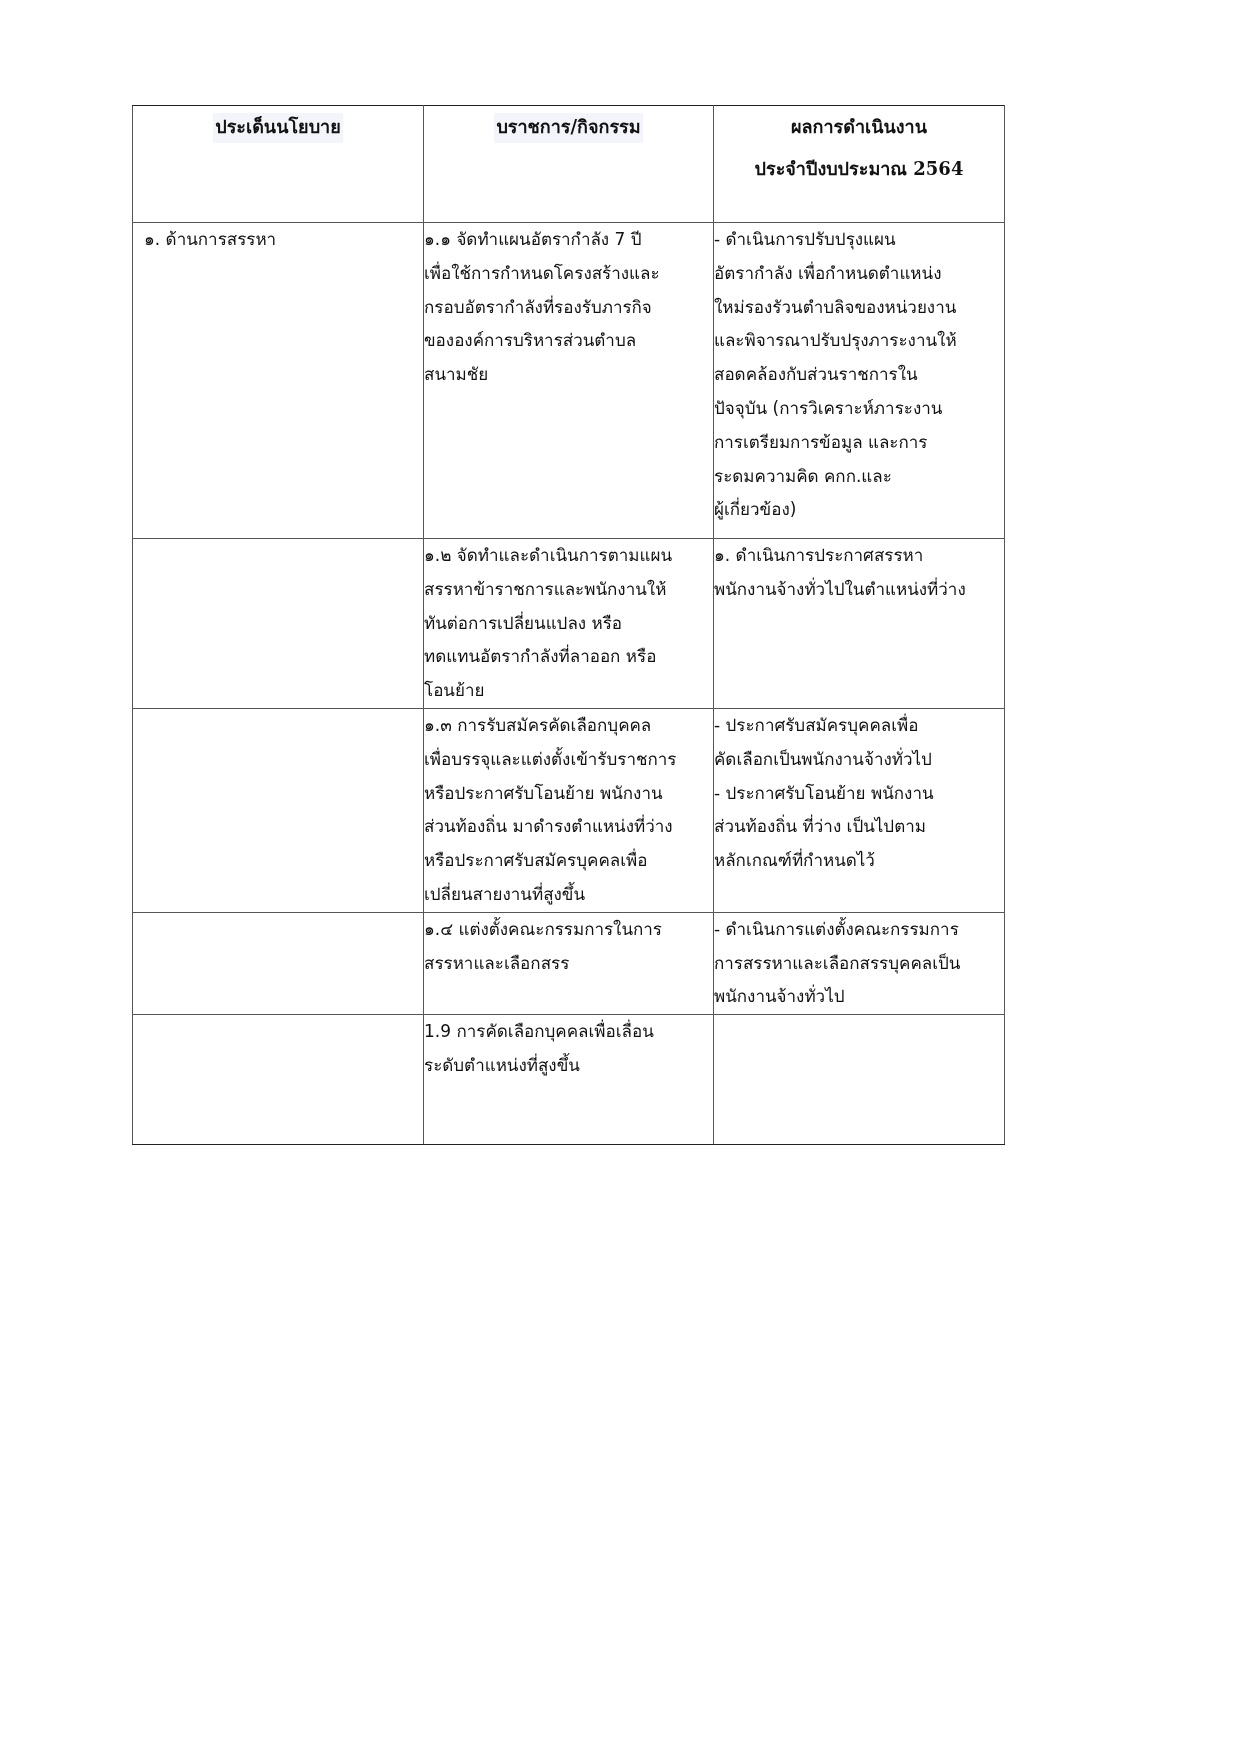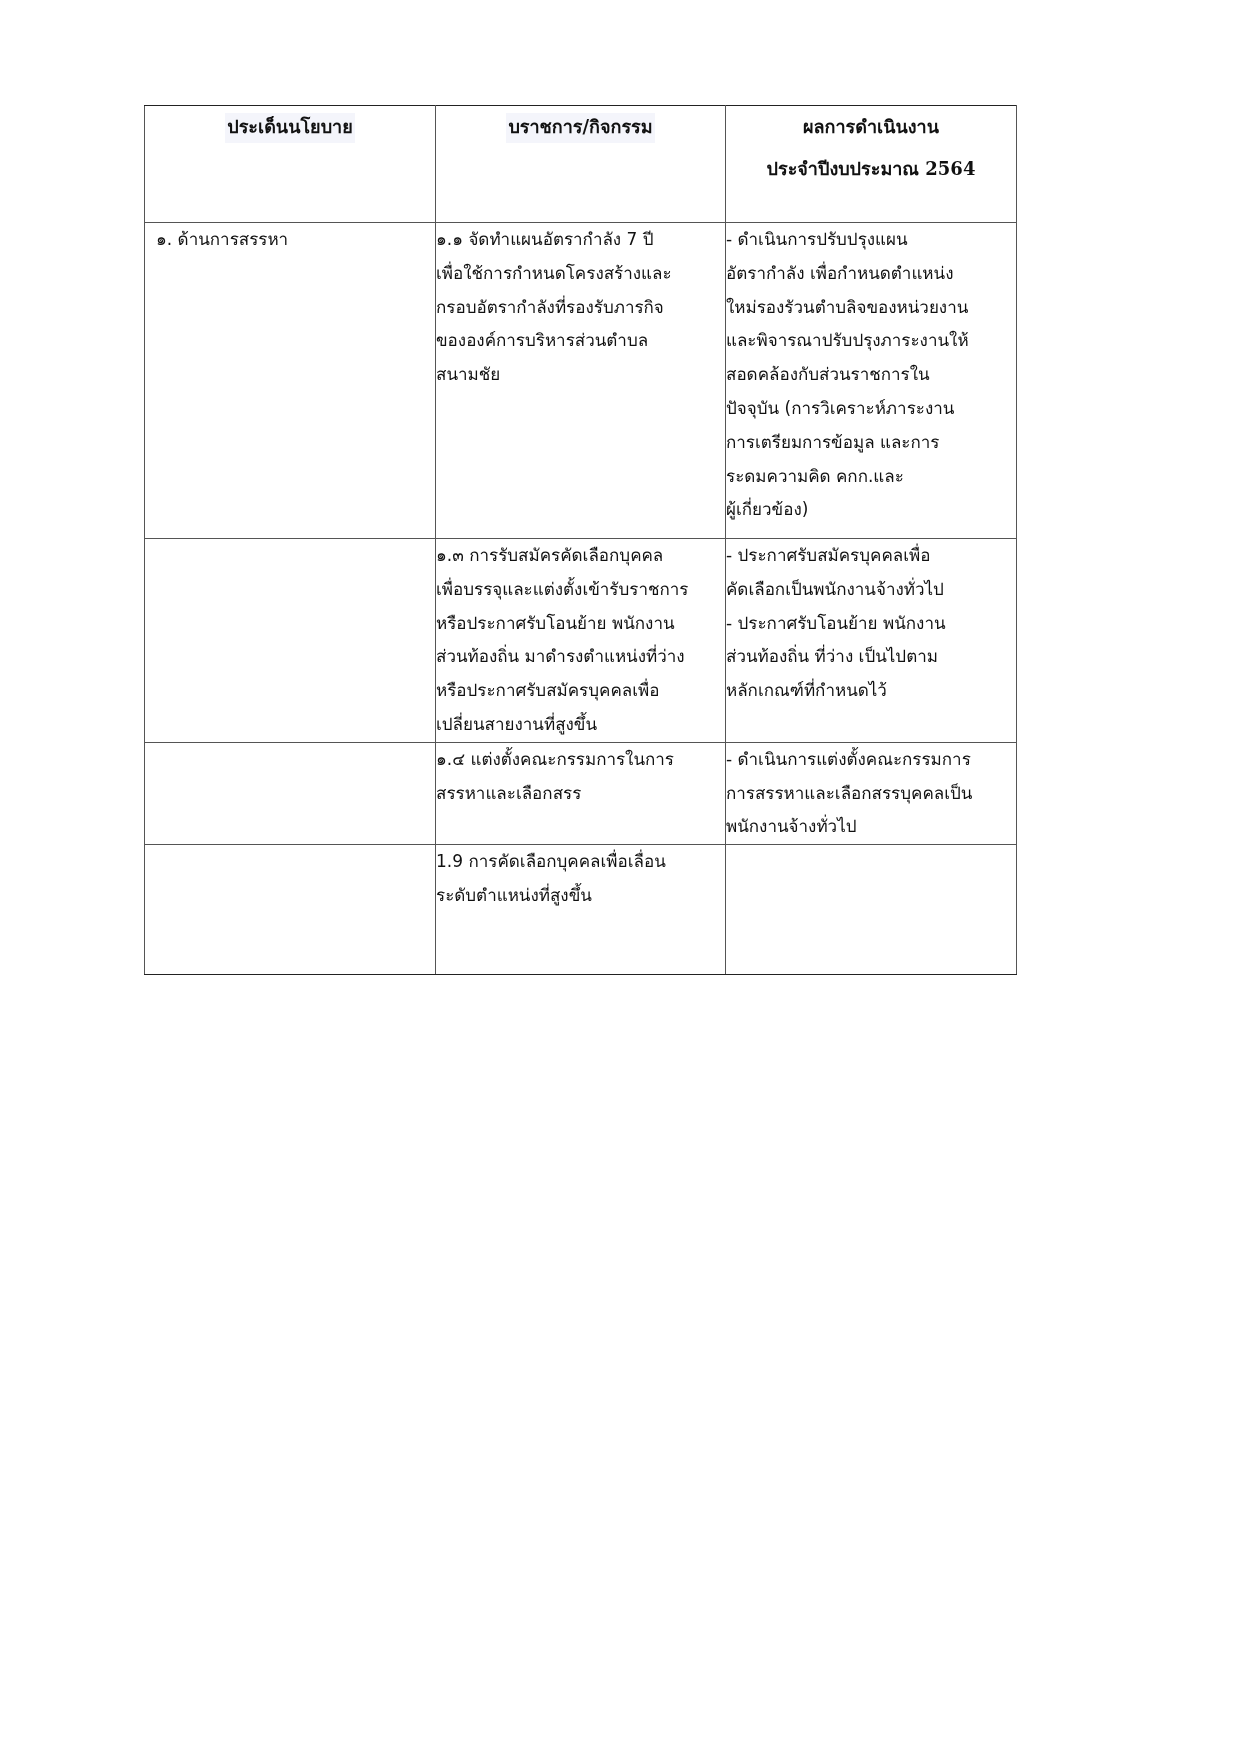--- a/index.html
+++ b/index.html
@@ -9,21 +9,21 @@
     }
     body {
       width: 1241px;
       height: 1754px;
       position: relative;
       font-family: "DejaVu Sans", sans-serif;
       color: #111111;
     }
     .page {
       position: absolute;
-      left: 12px; top: 0;
+      left: 0; top: 0;
       width: 1147px;
       height: 1754px;
     }
     table.plan {
       position: absolute;
       left: 132px;
       top: 105px;
       width: 872px;
       border-collapse: collapse;
       table-layout: fixed;
@@ -100,20 +100,30 @@
       <td class="cell">- ดำเนินการปรับปรุงแผน
 อัตรากำลัง เพื่อกำหนดตำแหน่ง
 ใหม่รองรัวนตำบลิจของหน่วยงาน
 และพิจารณาปรับปรุงภาระงานให้
 สอดคล้องกับส่วนราชการใน
 ปัจจุบัน (การวิเคราะห์ภาระงาน
 การเตรียมการข้อมูล และการ
 ระดมความคิด คกก.และ
 ผู้เกี่ยวข้อง)</td>
     </tr>
+    <tr class="r2">
+      <td class="cell left"></td>
+      <td class="cell">๑.๒ จัดทำและดำเนินการตามแผน
+สรรหาข้าราชการและพนักงานให้
+ทันต่อการเปลี่ยนแปลง หรือ
+ทดแทนอัตรากำลังที่ลาออก หรือ
+โอนย้าย</td>
+      <td class="cell">๑. ดำเนินการประกาศสรรหา
+พนักงานจ้างทั่วไปในตำแหน่งที่ว่าง</td>
+    </tr>
     <tr class="r3">
       <td class="cell left"></td>
       <td class="cell">๑.๓ การรับสมัครคัดเลือกบุคคล
 เพื่อบรรจุและแต่งตั้งเข้ารับราชการ
 หรือประกาศรับโอนย้าย พนักงาน
 ส่วนท้องถิ่น มาดำรงตำแหน่งที่ว่าง
 หรือประกาศรับสมัครบุคคลเพื่อ
 เปลี่ยนสายงานที่สูงขึ้น</td>
       <td class="cell">- ประกาศรับสมัครบุคคลเพื่อ
 คัดเลือกเป็นพนักงานจ้างทั่วไป

